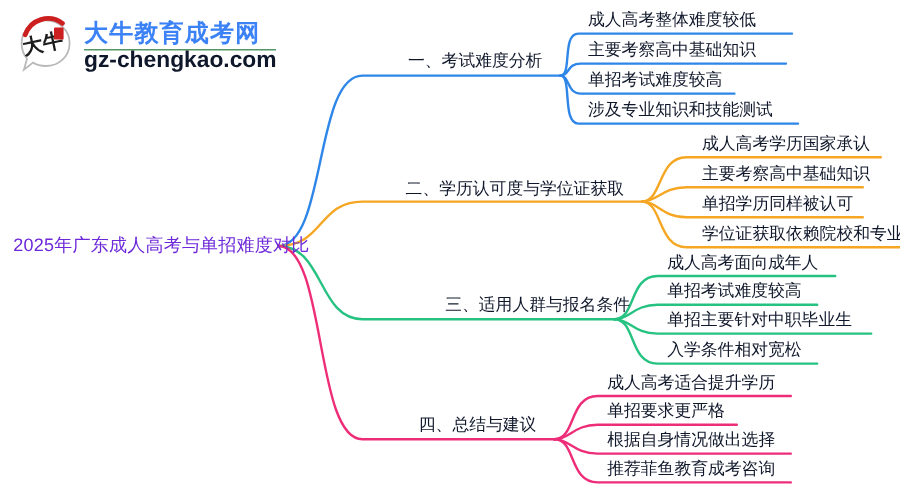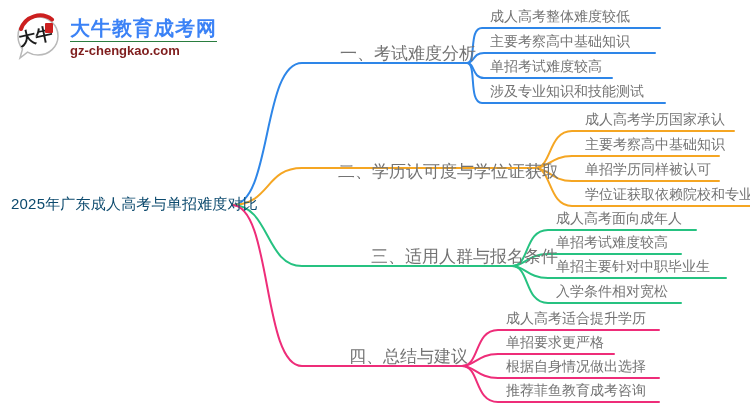--- a/index.html
+++ b/index.html
@@ -7,26 +7,26 @@
   body { font-family: "Liberation Sans", "DejaVu Sans", sans-serif; position: relative; }
 
   .stage { position: absolute; inset: 0; width: 750px; height: 410px; }
   svg.lines { position: absolute; left: 0; top: 0; }
 
   
   .logo { position: absolute; left: 14px; top: 12px; display: flex; align-items: center; gap: 8px; cursor: pointer; }
   .logo-text { display: flex; flex-direction: column; }
   .logo-title { color: #3b82f6; font-size: 20px; font-weight: bold; letter-spacing: 1px; line-height: 24px; }
   .logo-rule { height: 1px; background: #2a7d3f; margin: 1px 0 1px 0; width: 100%; }
-  .logo-url { color: #7f1d1d; font-size: 13px; font-weight: bold; line-height: 16px; }
+  .logo-url { color: #0f172a; font-size: 19px; font-weight: bold; line-height: 16px; }
 
   
-  .node { position: absolute; color: #737373; white-space: nowrap; }
-  .root-node { left: 11px; top: 195px; font-size: 15px; color: #0c4a6e; letter-spacing: 0.2px; }
-  .branch-label { font-size: 17px; }
+  .node { position: absolute; color: #0f172a; white-space: nowrap; }
+  .root-node { left: 11px; top: 195px; font-size: 15px; color: #6d28d9; letter-spacing: 0.2px; }
+  .branch-label { font-size: 14px; }
   .leaf { font-size: 14px; }
 </style>
 </head>
 <body>
 
 <div class="stage">
 
   <svg class="lines" width="750" height="410" viewBox="0 0 750 410">
     <g fill="none" stroke-width="2" stroke-linecap="round">
 
@@ -71,21 +71,21 @@
   </div>
 
   <div class="node root-node">2025年广东成人高考与单招难度对比</div>
 
   <div class="node branch-label" style="left:340px; top:42px;">一、考试难度分析</div>
   <div class="node leaf" style="left:490px; top:8px;">成人高考整体难度较低</div>
   <div class="node leaf" style="left:490px; top:33px;">主要考察高中基础知识</div>
   <div class="node leaf" style="left:490px; top:58px;">单招考试难度较高</div>
   <div class="node leaf" style="left:490px; top:83px;">涉及专业知识和技能测试</div>
 
-  <div class="node branch-label" style="left:338px; top:160px;">二、学历认可度与学位证获取</div>
+  <div class="node branch-label" style="left:338px; top:149px;">二、学历认可度与学位证获取</div>
   <div class="node leaf" style="left:585px; top:111px;">成人高考学历国家承认</div>
   <div class="node leaf" style="left:585px; top:136px;">主要考察高中基础知识</div>
   <div class="node leaf" style="left:585px; top:161px;">单招学历同样被认可</div>
   <div class="node leaf" style="left:585px; top:186px;">学位证获取依赖院校和专业</div>
 
   <div class="node branch-label" style="left:357px; top:245px;margin-left:14px;">三、适用人群与报名条件</div>
   <div class="node leaf" style="left:556px; top:210px;">成人高考面向成年人</div>
   <div class="node leaf" style="left:556px; top:234px;">单招考试难度较高</div>
   <div class="node leaf" style="left:556px; top:258px;">单招主要针对中职毕业生</div>
   <div class="node leaf" style="left:556px; top:283px;">入学条件相对宽松</div>

